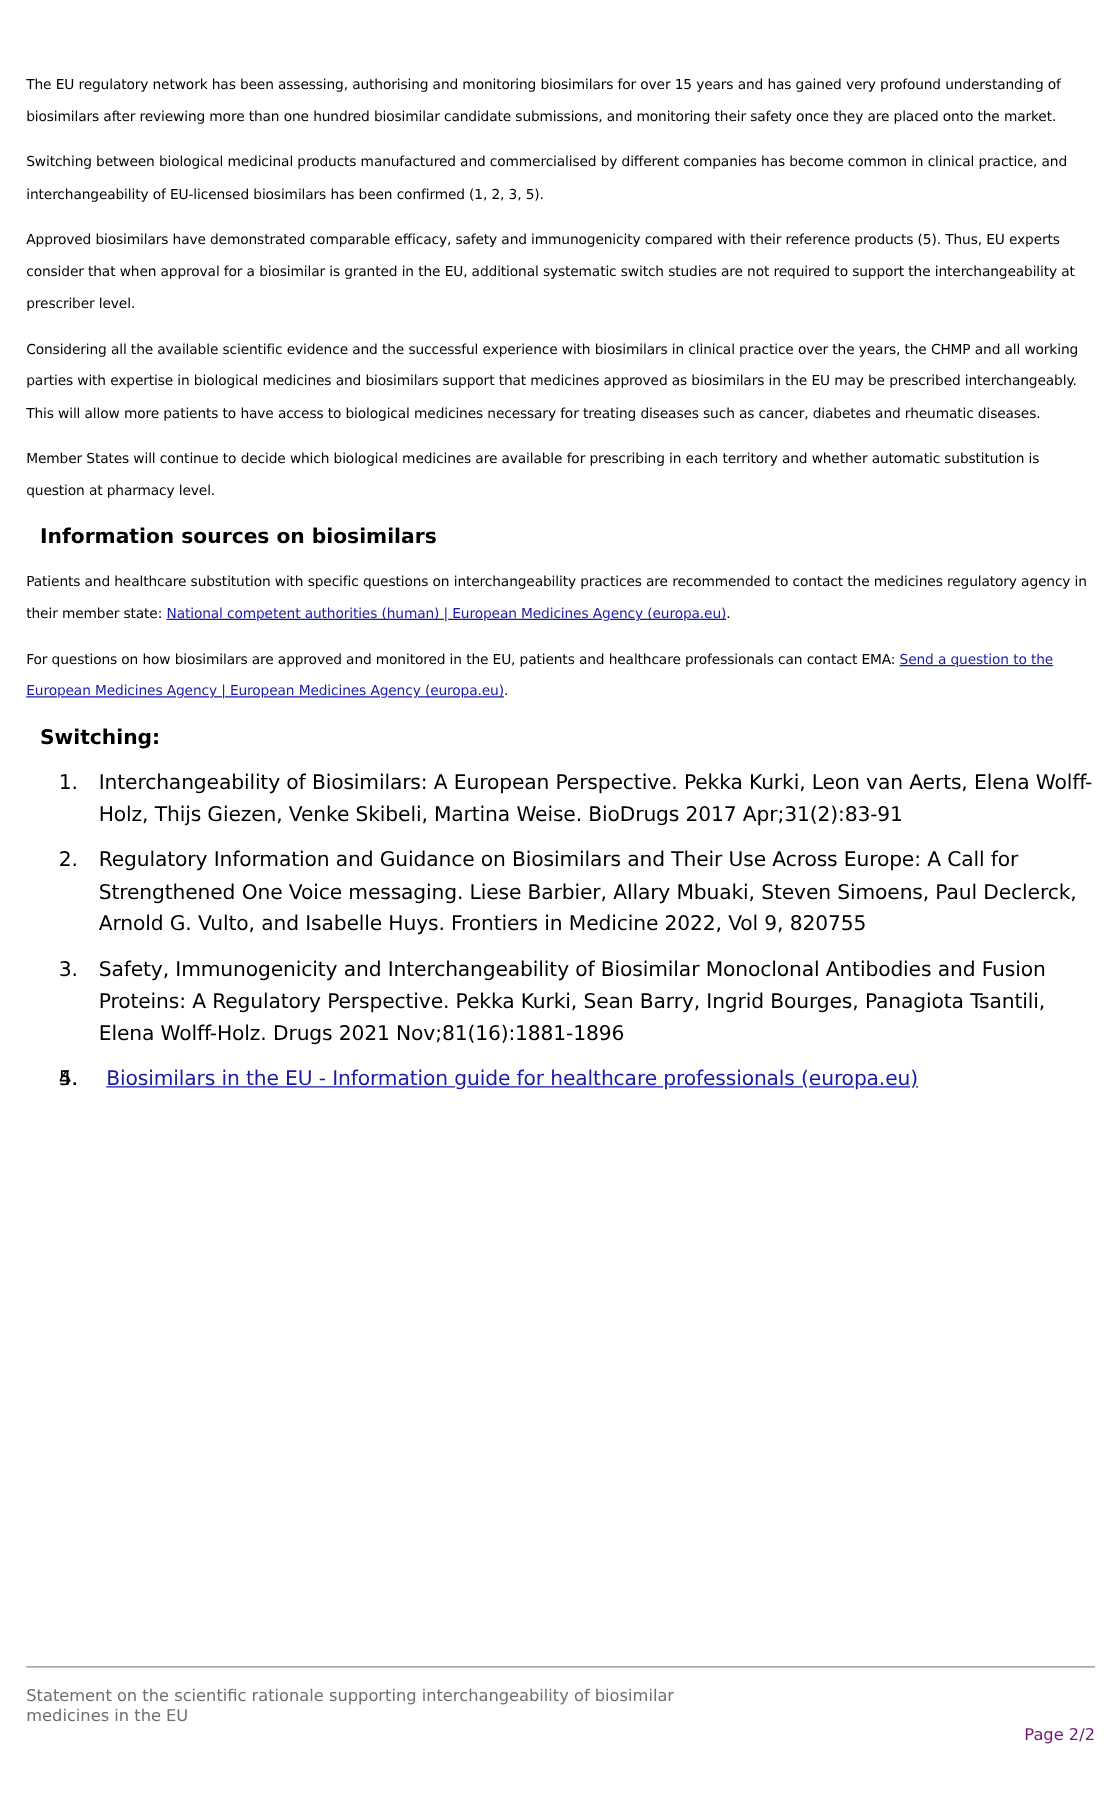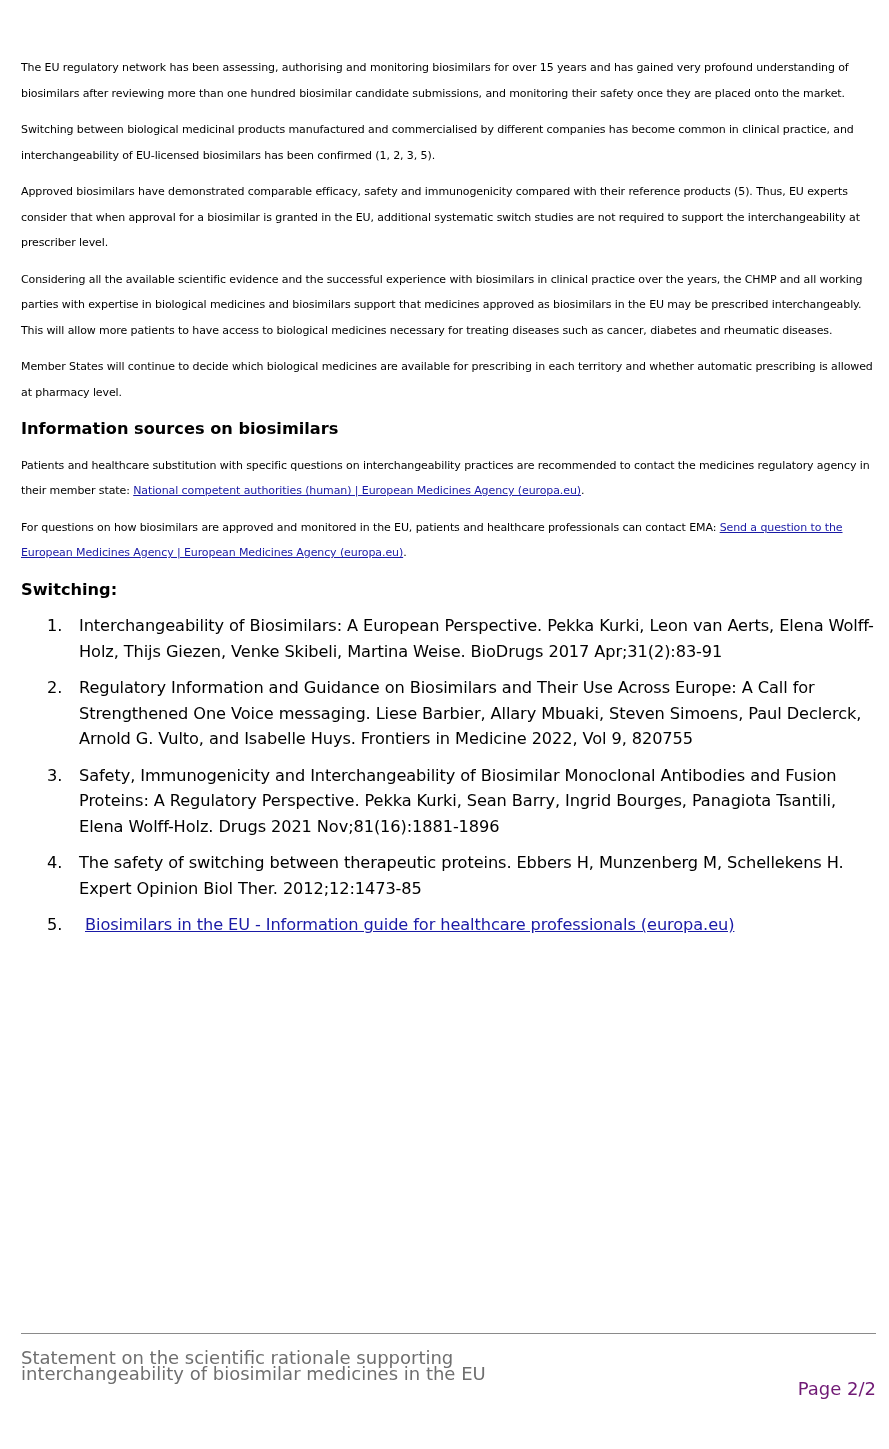--- a/index.html
+++ b/index.html
@@ -2,55 +2,55 @@
 <html><head>
   <meta charset="utf-8">
   <style>
     html, body { margin: 0; padding: 0; background: #ffffff; }
     body {
       width: 889px; height: 1449px; position: relative; overflow: hidden;
       font-family: "DejaVu Sans", sans-serif; color: #000000;
     }
     .page { position: absolute; left: 21px; top: 55px; width: 856px; }
     p.body-text { margin: 0 0 11px 0; font-size: 11px; line-height: 25.5px; letter-spacing: -0.1px; }
-    h2.section-heading { margin: 0 0 11px 0; font-size: 16.2px; line-height: 25.5px; font-weight: bold; }
+    h2.section-heading { margin: 0 0 11px 11px; font-size: 16.2px; line-height: 25.5px; font-weight: bold; }
     a.link { color: #1a1aa6; text-decoration: underline; }
     .refs-heading { margin: 48px 0 10px 0; }
     ol.references { margin: 0; padding: 0; list-style: none; }
     ol.references li { position: relative; padding-left: 58px; margin: 0 0 11px 0; font-size: 16.2px; line-height: 25.5px; letter-spacing: -0.1px; }
     ol.references li .num { position: absolute; left: 26px; top: 0; }
     ol.references li.link-ref .ref-text { margin-left: 6px; }
     .footer-rule { position: absolute; left: 21px; top: 1333px; width: 855px; height: 0; border-top: 1px solid #8a8a8a; }
-    .footer { position: absolute; left: 21px; top: 1350px; width: 855px; font-size: 18px; line-height: 15.5px; color: #6f6f6f; }
+    .footer { position: absolute; left: 21px; top: 1350px; width: 855px; font-size: 13px; line-height: 15.5px; color: #6f6f6f; }
     .footer .doc-title { width: 520px; }
     .footer .page-num { position: absolute; right: 0; top: 31px; color: #701a75; }
   </style>
 </head>
 <body>
 
 <div class="page">
   <p class="body-text">The EU regulatory network has been assessing, authorising and monitoring biosimilars for over 15 years and has gained very profound understanding of biosimilars after reviewing more than one hundred biosimilar candidate submissions, and monitoring their safety once they are placed onto the market.</p>
   <p class="body-text">Switching between biological medicinal products manufactured and commercialised by different companies has become common in clinical practice, and interchangeability of EU-licensed biosimilars has been confirmed (1, 2, 3, 5).</p>
   <p class="body-text">Approved biosimilars have demonstrated comparable efficacy, safety and immunogenicity compared with their reference products (5). Thus, EU experts consider that when approval for a biosimilar is granted in the EU, additional systematic switch studies are not required to support the interchangeability at prescriber level.</p>
   <p class="body-text">Considering all the available scientific evidence and the successful experience with biosimilars in clinical practice over the years, the CHMP and all working parties with expertise in biological medicines and biosimilars support that medicines approved as biosimilars in the EU may be prescribed interchangeably. This will allow more patients to have access to biological medicines necessary for treating diseases such as cancer, diabetes and rheumatic diseases.</p>
-  <p class="body-text">Member States will continue to decide which biological medicines are available for prescribing in each territory and whether automatic prescribing is allowed at pharmacy level.</p>
+  <p class="body-text">Member States will continue to decide which biological medicines are available for prescribing in each territory and whether automatic substitution is question at pharmacy level.</p>
 
   <h2 class="section-heading">Information sources on biosimilars</h2>
 
   <p class="body-text"><span>Patients and healthcare substitution with specific questions on interchangeability practices are recommended to contact the medicines regulatory agency in their member state: </span><a class="link" href="#">National competent authorities (human) | European Medicines Agency (europa.eu)</a><span>.</span></p>
 
   <p class="body-text"><span>For questions on how biosimilars are approved and monitored in the EU, patients and healthcare professionals can contact EMA: </span><a class="link" href="#">Send a question to the European Medicines Agency | European Medicines Agency (europa.eu)</a><span>.</span></p>
 
   <h2 class="section-heading refs-heading">Switching:</h2>
 
   <ol class="references">
     <li><span class="num">1.</span><span>Interchangeability of Biosimilars: A European Perspective. Pekka Kurki, Leon van Aerts, Elena Wolff-Holz, Thijs Giezen, Venke Skibeli, Martina Weise. BioDrugs 2017 Apr;31(2):83-91</span></li>
     <li><span class="num">2.</span><span>Regulatory Information and Guidance on Biosimilars and Their Use Across Europe: A Call for Strengthened One Voice messaging. Liese Barbier, Allary Mbuaki, Steven Simoens, Paul Declerck, Arnold G. Vulto, and Isabelle Huys. Frontiers in Medicine 2022, Vol 9, 820755</span></li>
     <li><span class="num">3.</span><span>Safety, Immunogenicity and Interchangeability of Biosimilar Monoclonal Antibodies and Fusion Proteins: A Regulatory Perspective. Pekka Kurki, Sean Barry, Ingrid Bourges, Panagiota Tsantili, Elena Wolff-Holz. Drugs 2021 Nov;81(16):1881-1896</span></li>
-    <li><span class="num">4.</span><span>The safety of switching between therapeutic proteins. Ebbers H, Munzenberg M, Schellekens H. Expert Opinion Biol Ther. 2012;12:1473-85</span></li>
+    <li><span class="num">4.</span></li>
     <li class="link-ref"><span class="num">5.</span><a class="link ref-text" href="#">Biosimilars in the EU - Information guide for healthcare professionals (europa.eu)</a></li>
   </ol>
 </div>
 
 <div class="footer-rule"></div>
 <div class="footer">
   <div class="doc-title">Statement on the scientific rationale supporting interchangeability of biosimilar medicines in the EU</div>
   <div class="page-num">Page 2/2</div>
 </div>
 

